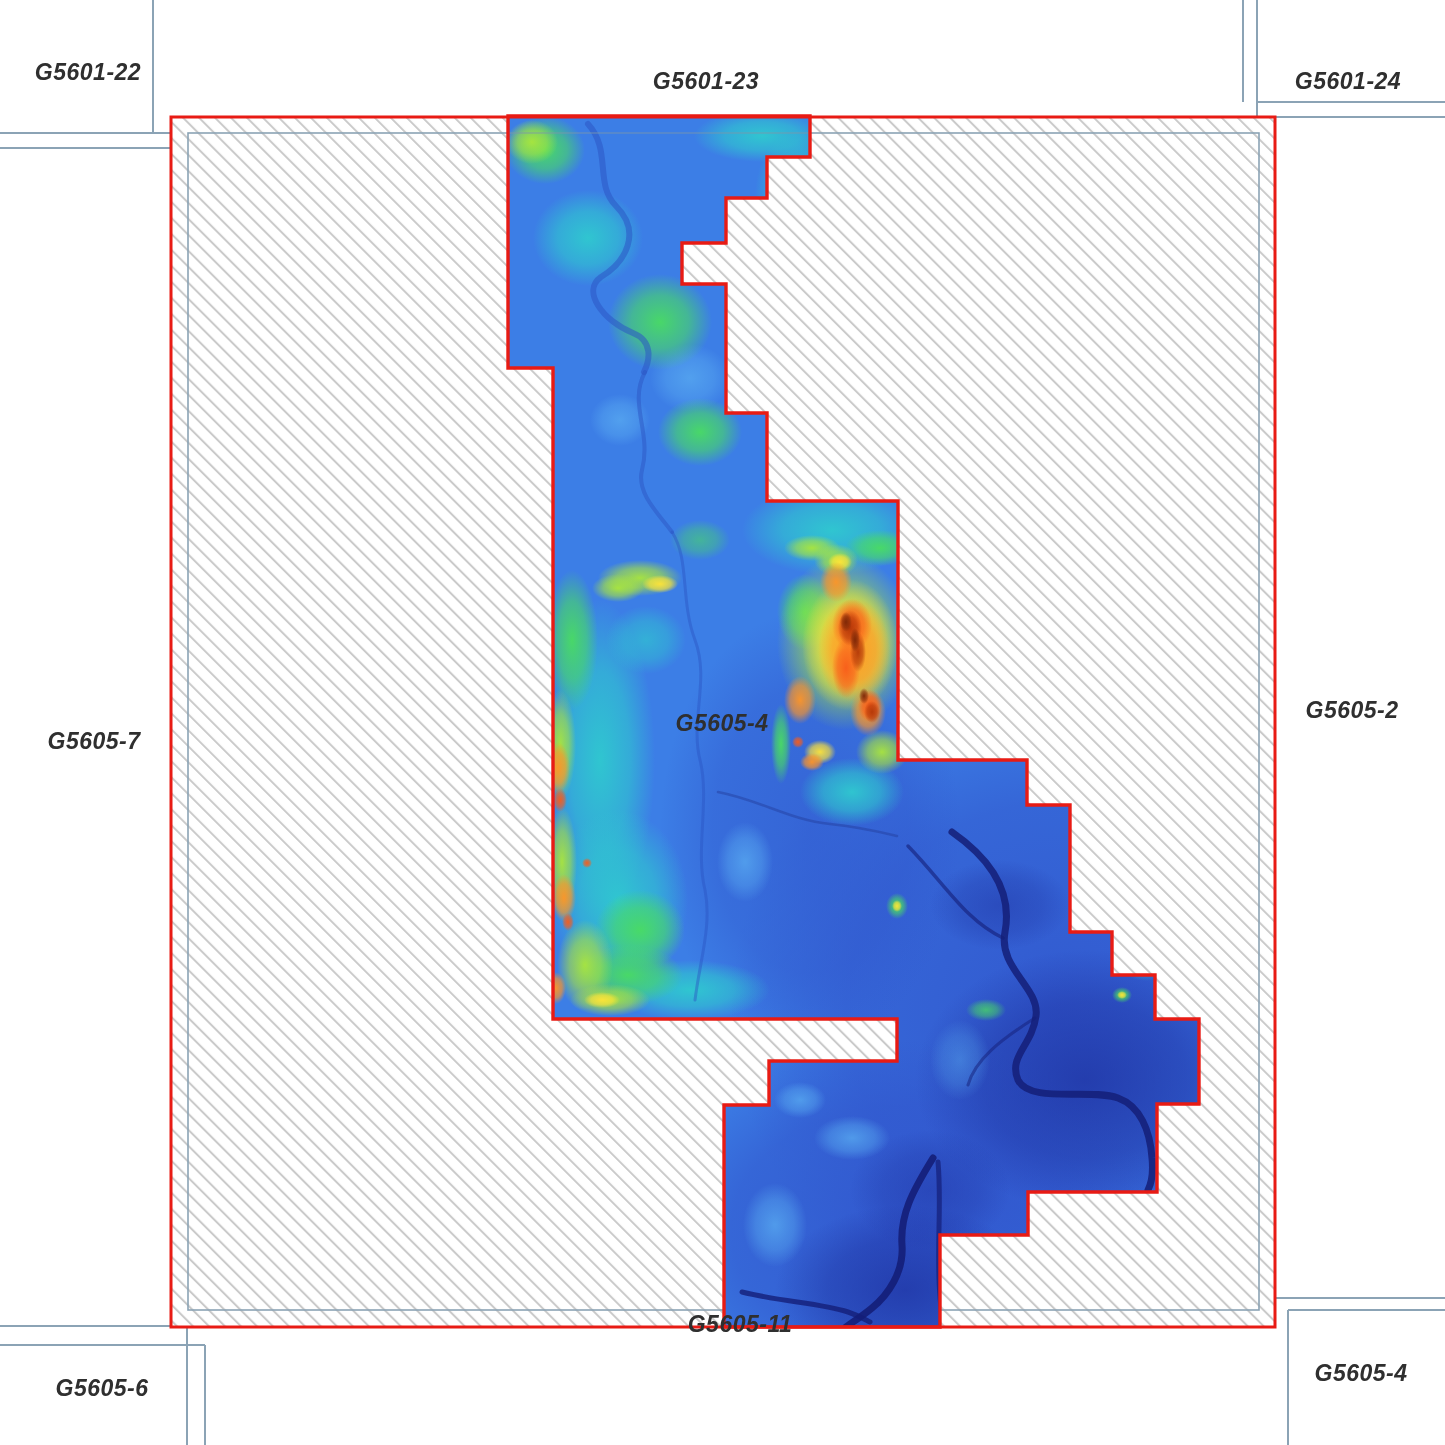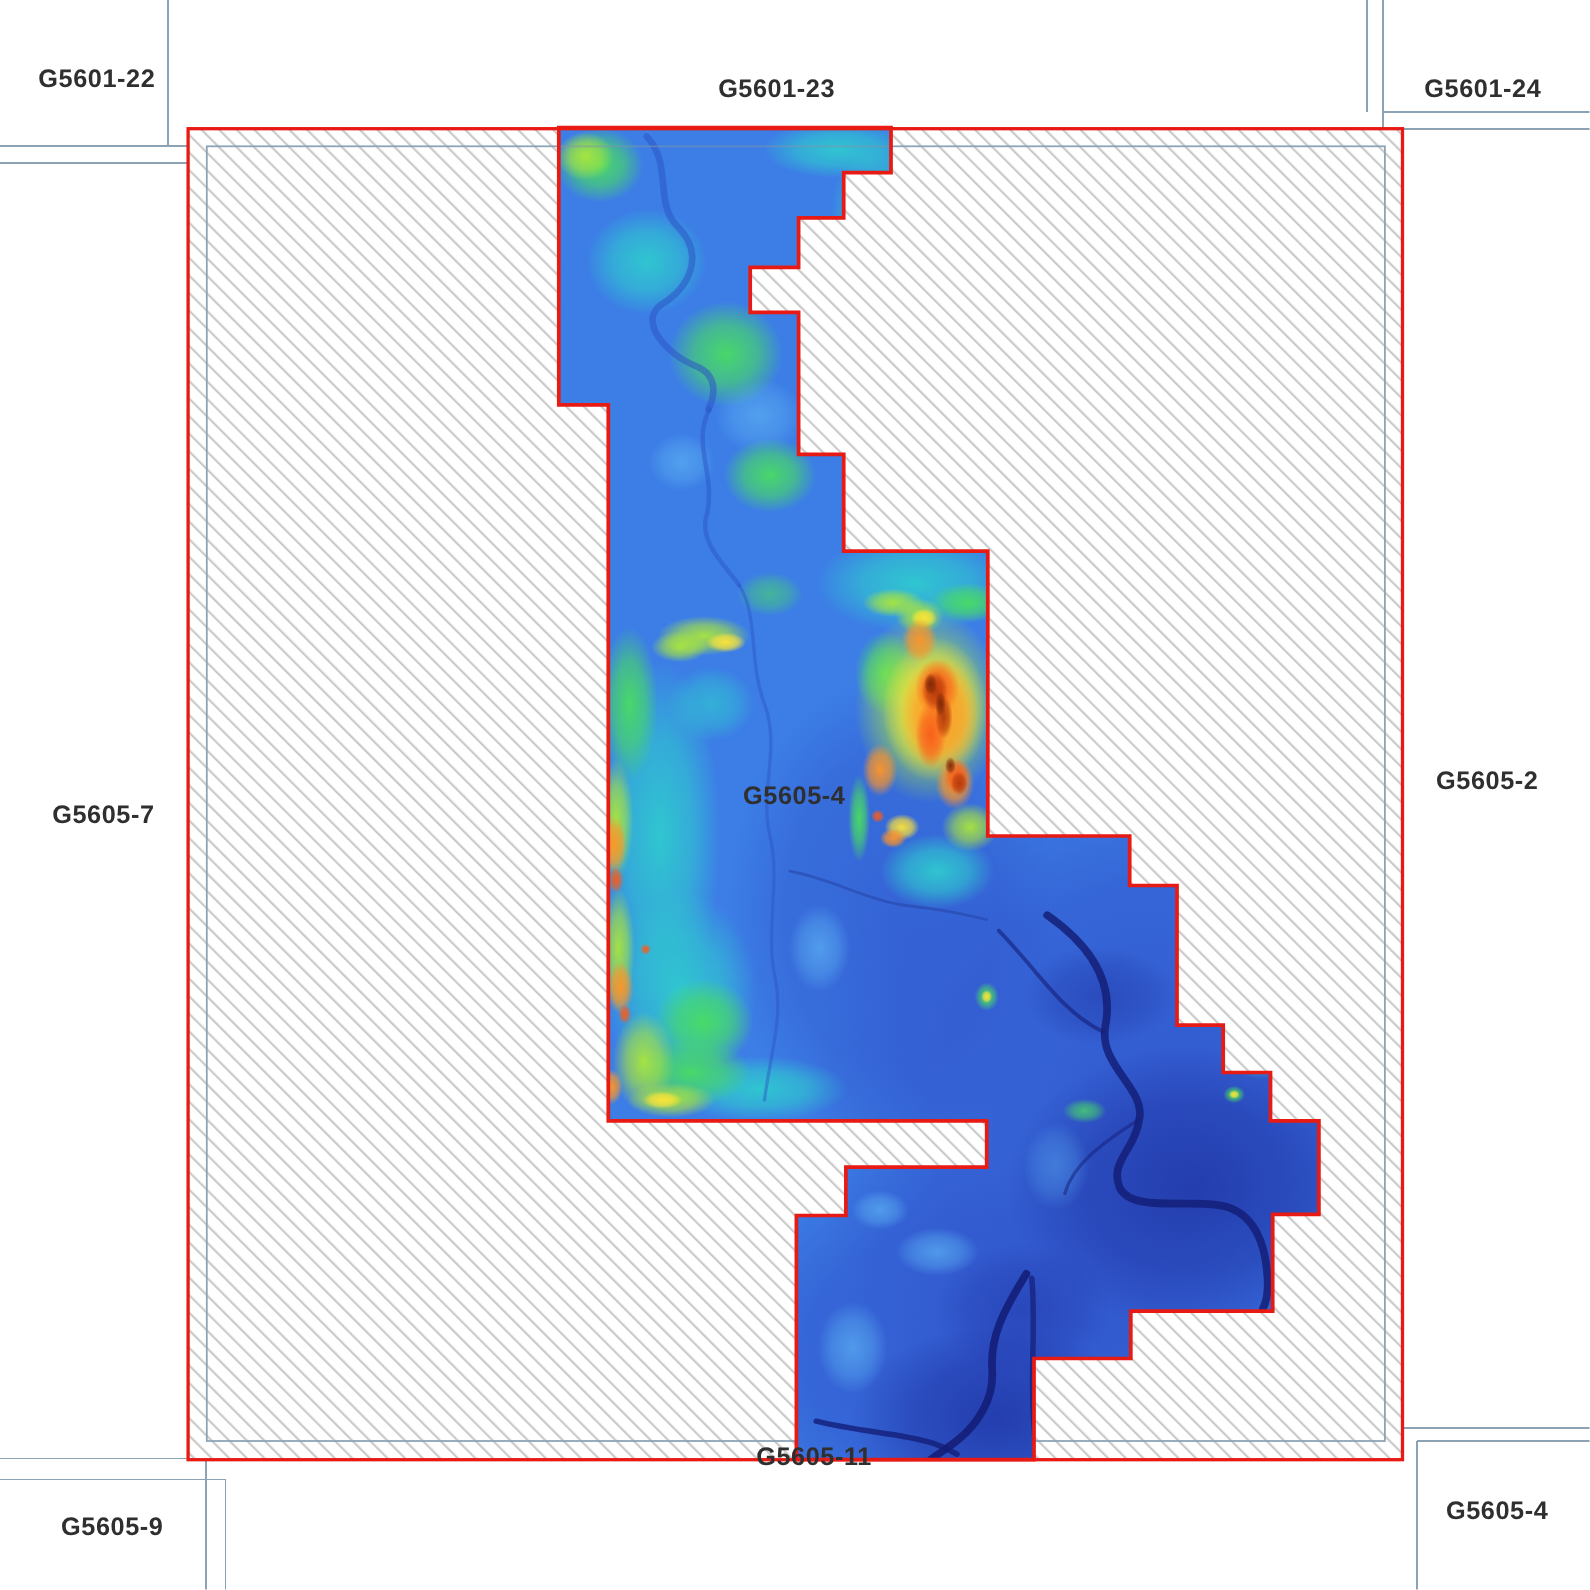--- a/index.html
+++ b/index.html
@@ -1,18 +1,18 @@
 <!DOCTYPE html>
 <html><head>
 <meta charset="utf-8">
 <style>
   html,body{margin:0;padding:0;background:#ffffff;}
   body{width:1445px;height:1445px;position:relative;overflow:hidden;
        font-family:"Liberation Sans","DejaVu Sans",sans-serif;}
-  #map-stage{position:absolute;inset:0;width:1368px;height:1445px;}
+  #map-stage{position:absolute;inset:0;width:1368px;height:1445px;font-style:italic;}
   #map-stage svg{position:absolute;left:0;top:0;}
   .tile-label{
     position:absolute;
     transform:translate(-50%,-50%);
     font-weight:bold;
     font-size:23px;
     letter-spacing:0.5px;
     color:#2f2f2f;
     white-space:nowrap;
     user-select:none;
@@ -245,16 +245,16 @@
 
   <rect x="171" y="117" width="1104" height="1210" fill="none" stroke="#e81b14" stroke-width="3"></rect>
 </svg>
 
   <div class="tile-label lbl-g5601-22">G5601-22</div>
   <div class="tile-label lbl-g5601-23">G5601-23</div>
   <div class="tile-label lbl-g5601-24">G5601-24</div>
   <div class="tile-label lbl-g5605-4">G5605-7</div>
   <div class="tile-label lbl-g5605-5">G5605-4</div>
   <div class="tile-label lbl-g5605-6">G5605-2</div>
-  <div class="tile-label lbl-g5605-10">G5605-9</div>
+  <div class="tile-label lbl-g5605-10">G5605-6</div>
   <div class="tile-label lbl-g5605-11">G5605-11</div>
   <div class="tile-label lbl-g5605-12">G5605-4</div>
 </div>
 
 </body></html>

